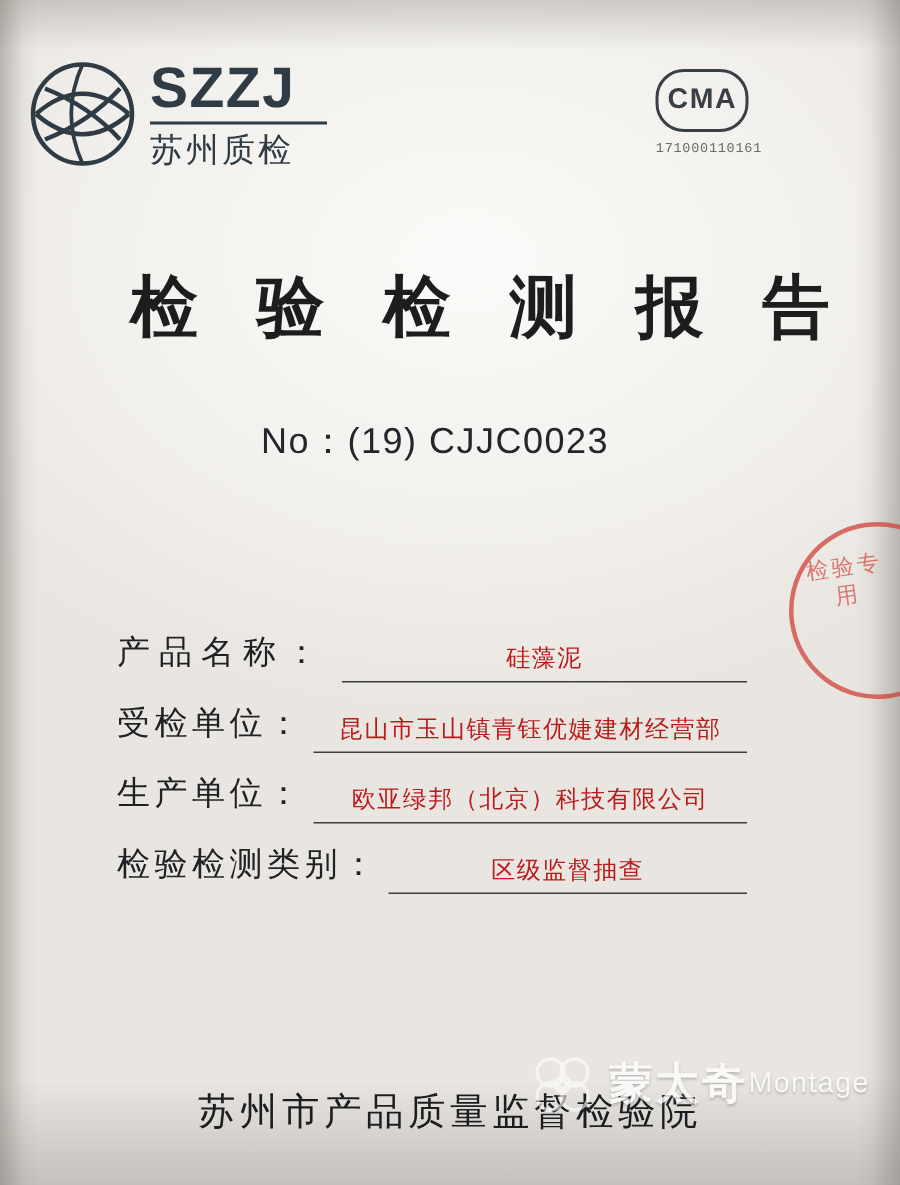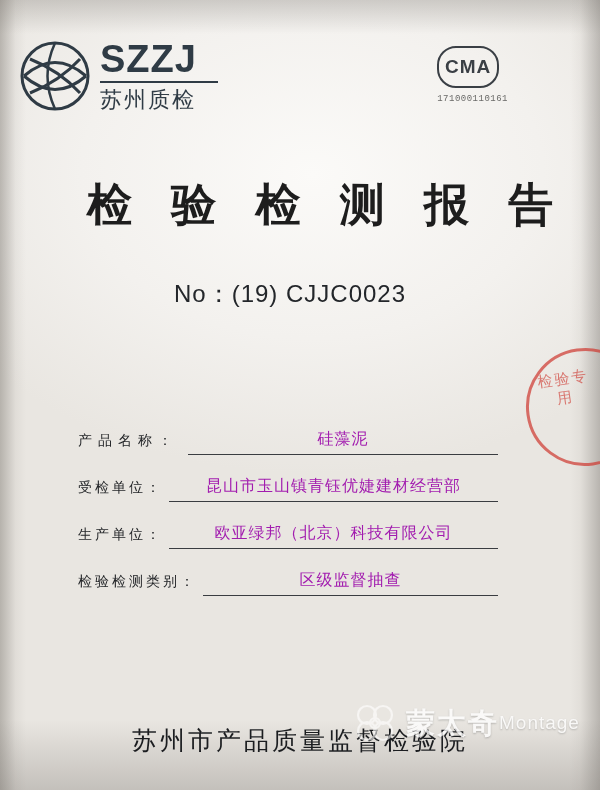--- a/index.html
+++ b/index.html
@@ -180,38 +180,38 @@
     top: 408px;
     width: 420px;
   }
   .field-row {
     display: flex;
     align-items: flex-end;
     height: 47px;
   }
   .field-label {
     font-family: "Liberation Serif", serif;
-    font-size: 14px;
+    font-size: 22px;
     letter-spacing: 3px;
     color: #1f2124;
     white-space: nowrap;
     padding-bottom: 5px;
   }
   .field-value-wrap {
     flex: 1;
     border-bottom: 1px solid #3a3d41;
     text-align: center;
     padding-bottom: 4px;
     margin-left: 6px;
   }
   .field-value {
     font-family: "Liberation Serif", serif;
     font-size: 16px;
     letter-spacing: 1px;
-    color: #a21caf;
+    color: #b91c1c;
   }
   .row-product .field-label { letter-spacing: 6px; }
   .row-product .field-value-wrap { margin-left: 10px; }
 
   
   .footer-org {
     position: absolute;
     left: 0;
     top: 724px;
     width: 600px;

